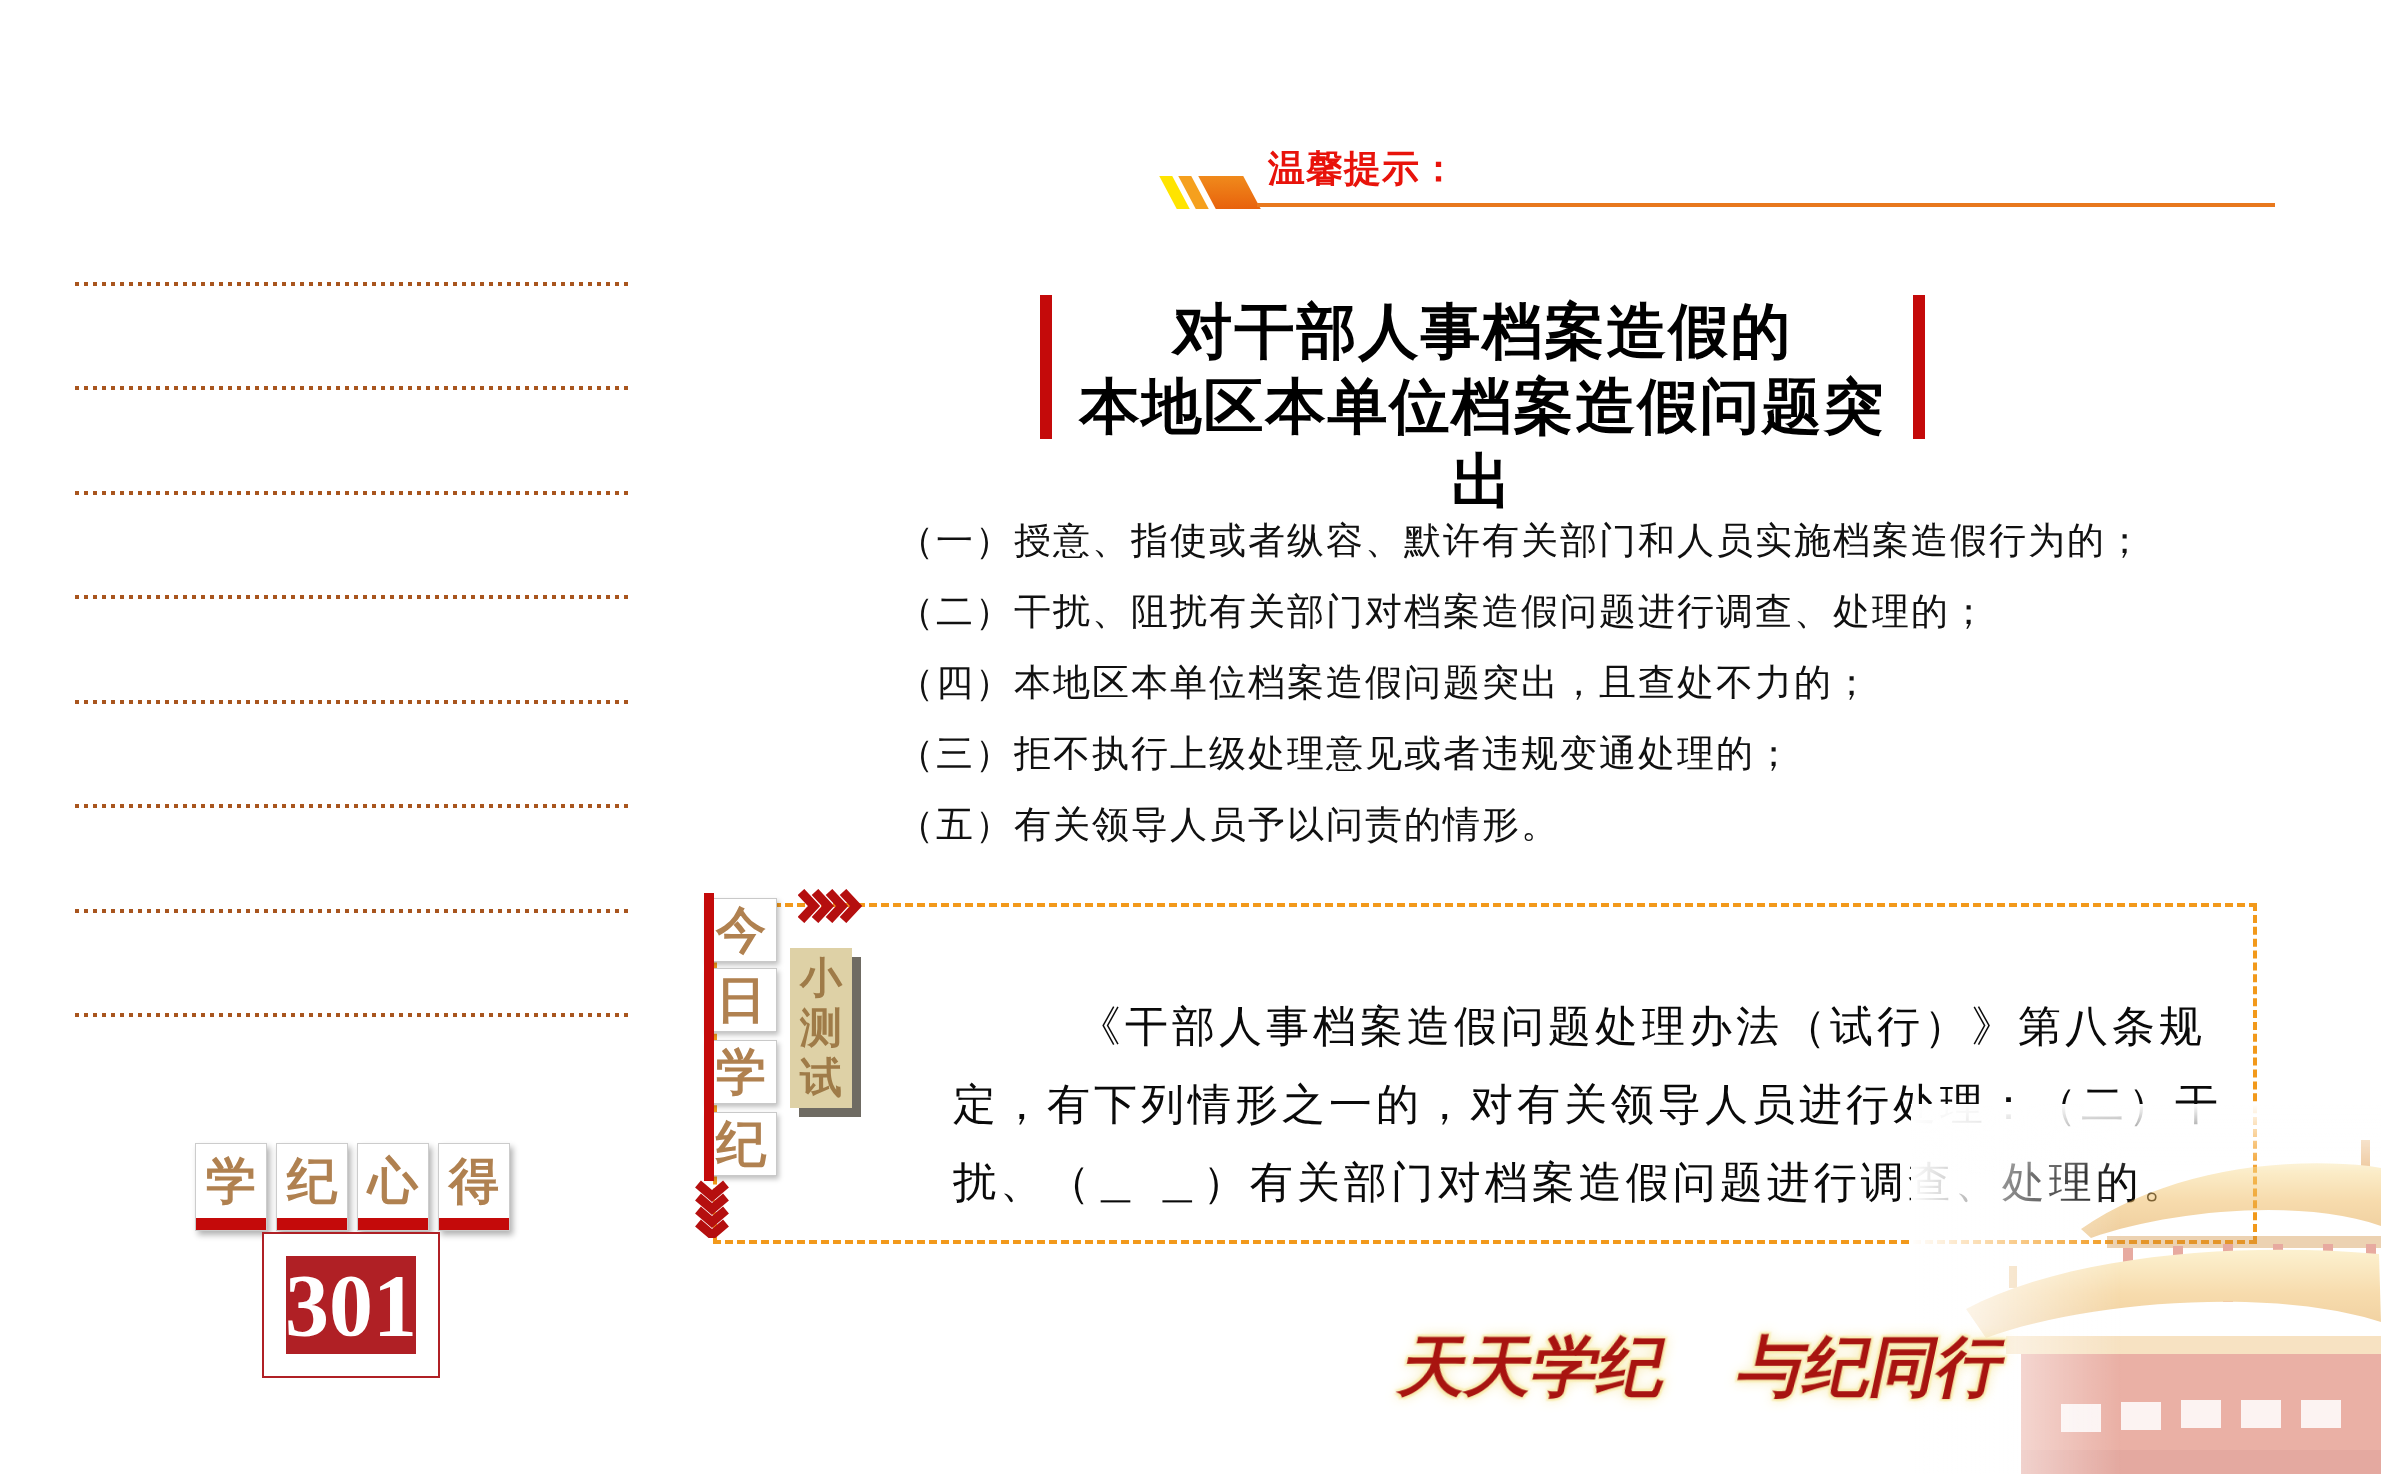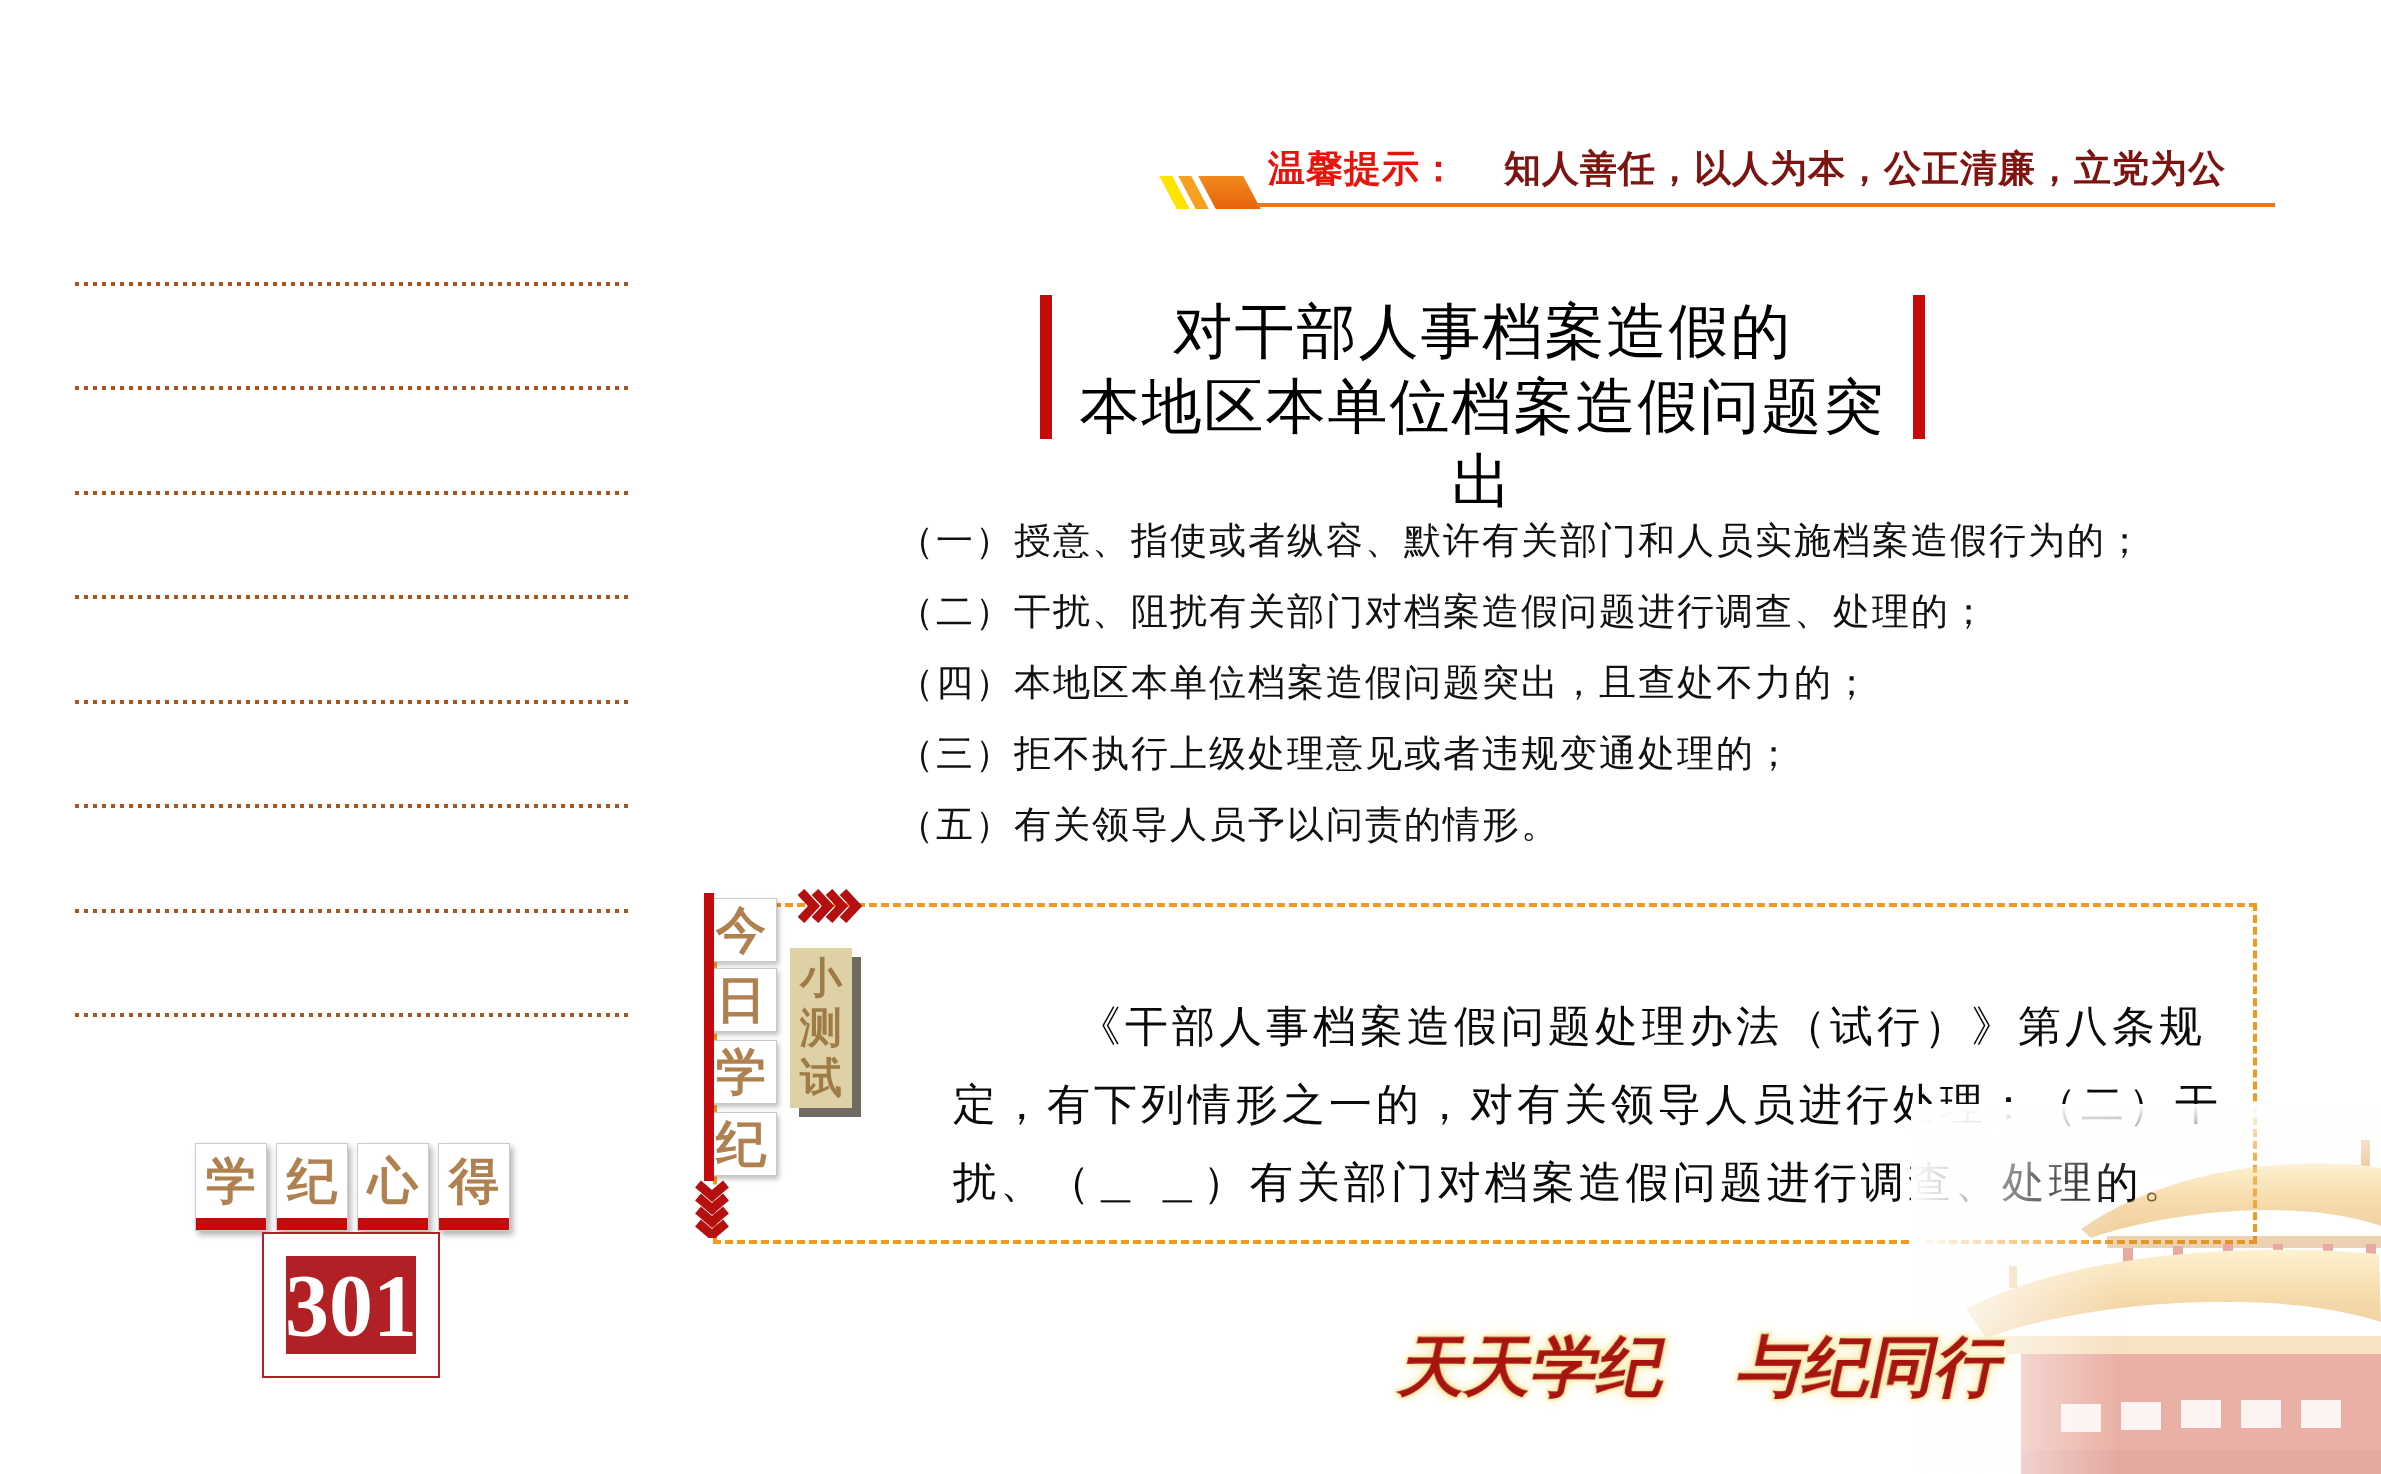--- a/index.html
+++ b/index.html
@@ -17,21 +17,21 @@
     font-weight:bold;font-size:37px;letter-spacing:1px;white-space:nowrap;gap:8px;}
   .tip-label{color:#e8130b;margin-right:38px;}
   .tip-text{color:#7e1410;}
   
   .note-line{position:absolute;left:75px;width:557px;height:4px;
     background-image:repeating-linear-gradient(to right,#a8551e 0 4px,transparent 4px 9px);}
   
   .title-bar{position:absolute;top:295px;width:12px;height:144px;background:#c40a0a;}
   .title-bar.left{left:1040px;} .title-bar.right{left:1913px;}
   .title-block{position:absolute;left:1052px;top:294px;width:861px;text-align:center;
-    font-weight:400;font-size:60px;line-height:75px;color:#000;letter-spacing:2px;}
+    font-weight:700;font-size:60px;line-height:75px;color:#000;letter-spacing:2px;}
   
   .items{position:absolute;left:897px;top:505px;width:1300px;
     font-family:"Liberation Serif","DejaVu Serif",serif;font-size:37px;color:#111;letter-spacing:2px;}
   .items p{margin:0;line-height:71px;white-space:nowrap;}
   
   .quiz-box{position:absolute;left:713px;top:903px;width:1544px;height:341px;
     box-sizing:border-box;border:4px dashed #f2991b;}
   .quiz-text{position:absolute;left:953px;top:988px;width:1270px;
     font-family:"Liberation Serif","DejaVu Serif",serif;font-size:43px;line-height:78px;
     letter-spacing:4px;color:#0a0a0a;text-indent:125px;}
@@ -72,21 +72,20 @@
 <body>
 
 <div class="page">
 
   <div class="stripe stripe-yellow"></div>
   <div class="stripe stripe-orange"></div>
   <div class="stripe stripe-big"></div>
   <div class="header-rule"></div>
   <div class="header-tip">
     <span class="tip-label">温馨提示：</span>
-    <span class="tip-text">知人善任，以人为本，公正清廉，立党为公</span>
   </div>
 
   <div class="note-line" style="top:282px"></div>
   <div class="note-line" style="top:386px"></div>
   <div class="note-line" style="top:491px"></div>
   <div class="note-line" style="top:595px"></div>
   <div class="note-line" style="top:700px"></div>
   <div class="note-line" style="top:804px"></div>
   <div class="note-line" style="top:909px"></div>
   <div class="note-line" style="top:1013px"></div>

